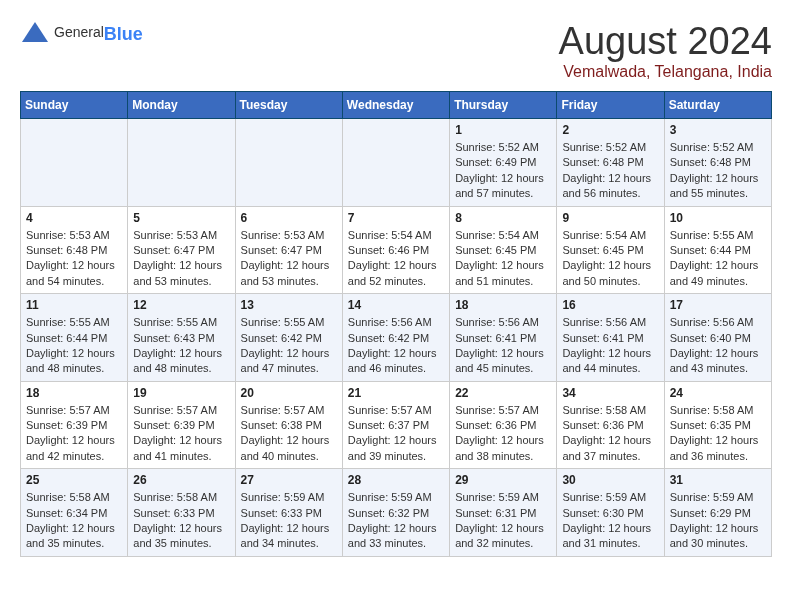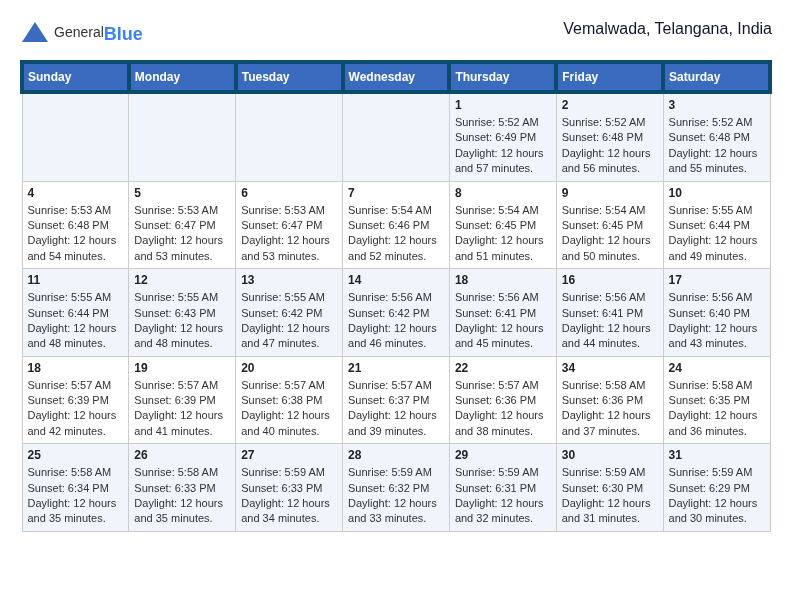--- a/index.html
+++ b/index.html
@@ -43,34 +43,34 @@
     .title-section {
       text-align: right;
     }
     .month-title {
       font-size: 38px;
       color: #333;
       font-weight: normal;
     }
     .location {
       font-size: 16px;
-      color: #0f172a;
+      color: #7f1d1d;
     }
     table {
       width: 100%;
       border-collapse: collapse;
       font-size: 10.5px;
     }
     thead th {
       background-color: #3a6bbf;
       color: white;
       padding: 6px 4px;
       text-align: left;
       font-size: 12px;
-      border: 4px solid #0c4a6e;
+      border: 1px solid #0c4a6e;
     }
     tbody td {
       border: 1px solid #ccc;
       vertical-align: top;
       padding: 4px 5px;
       width: calc(100% / 7);
       min-height: 80px;
       height: 80px;
     }
     tbody tr:nth-child(odd) td {
@@ -101,20 +101,21 @@
   <div class="logo">
     <svg class="logo-icon" viewBox="0 0 30 30">
       <polygon points="15,2 28,22 2,22" fill="#3a6bbf"></polygon>
     </svg>
     <div class="logo-text">
       <span class="logo-general">General</span>
       <span class="logo-blue">Blue</span>
     </div>
   </div>
   <div class="title-section">
+    <div class="month-title">August 2024</div>
     <div class="location">Vemalwada, Telangana, India</div>
   </div>
 </div>
 
 <table>
   <thead>
     <tr>
     <th>Sunday</th>
         <th>Monday</th>
         <th>Tuesday</th>

